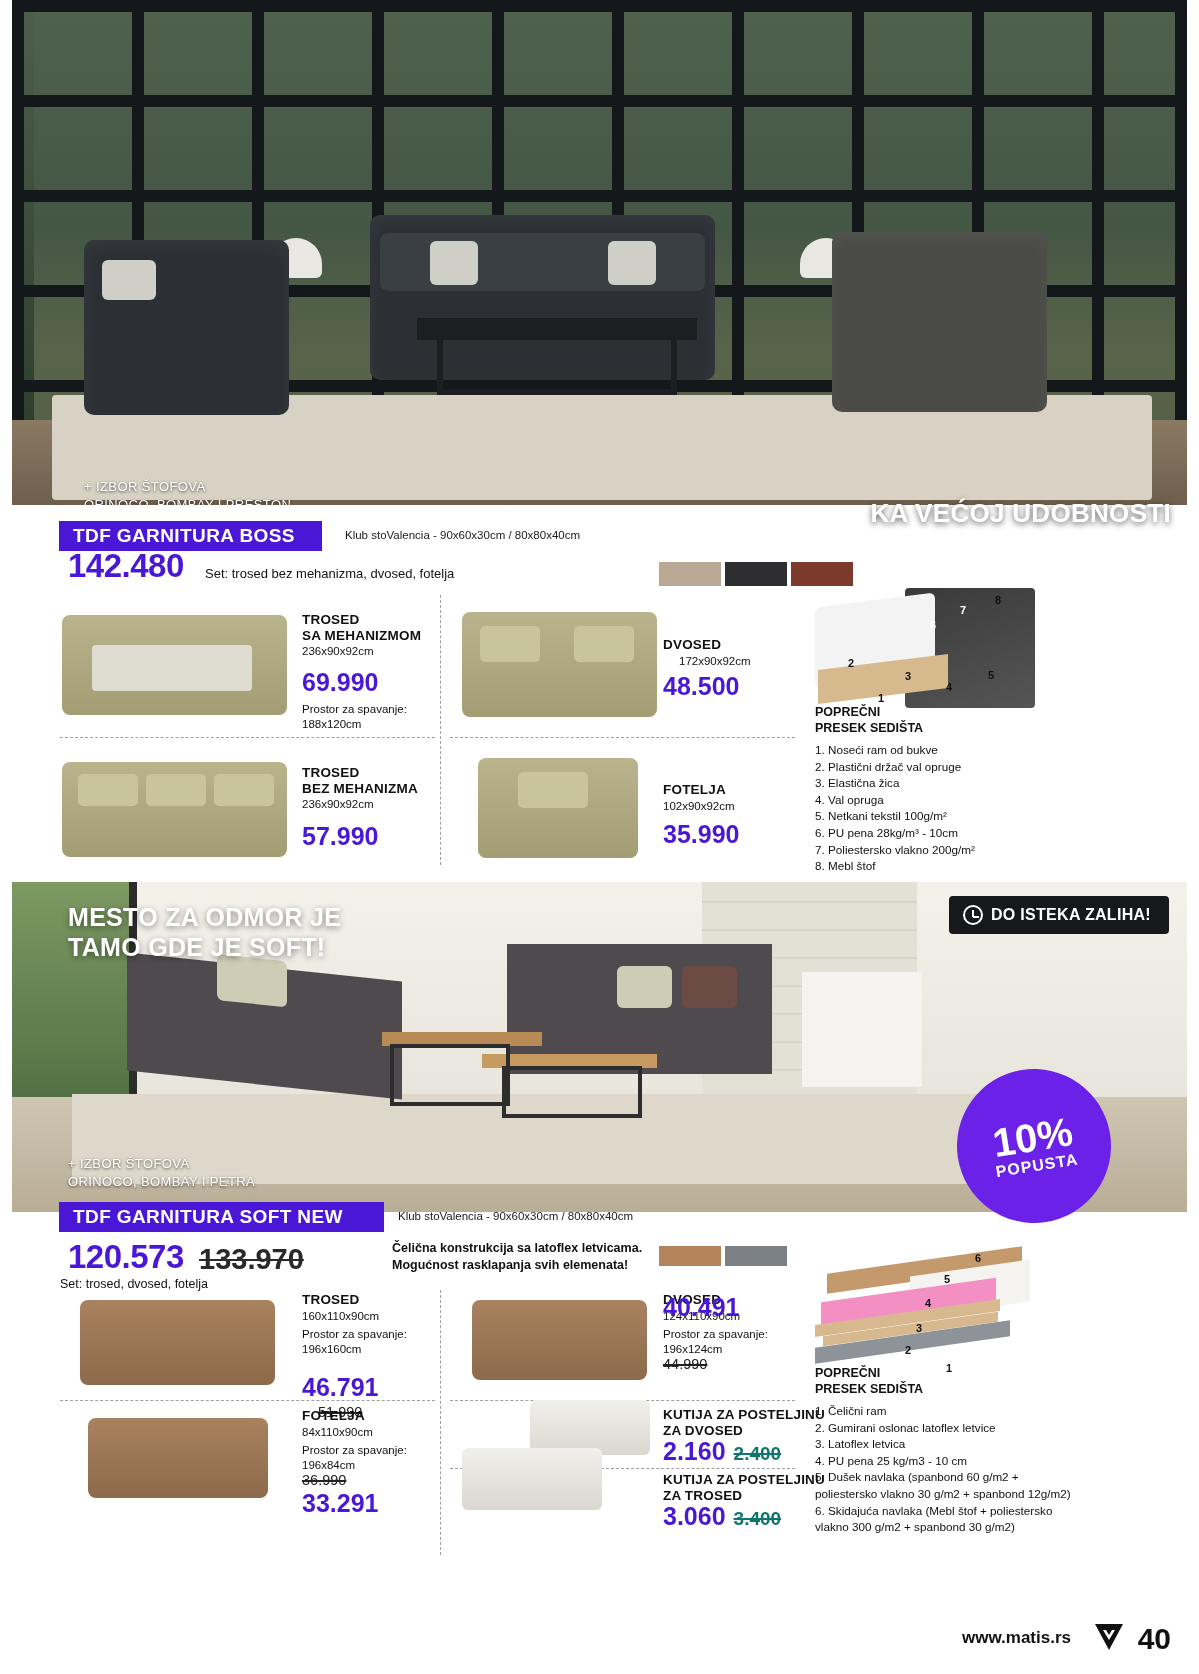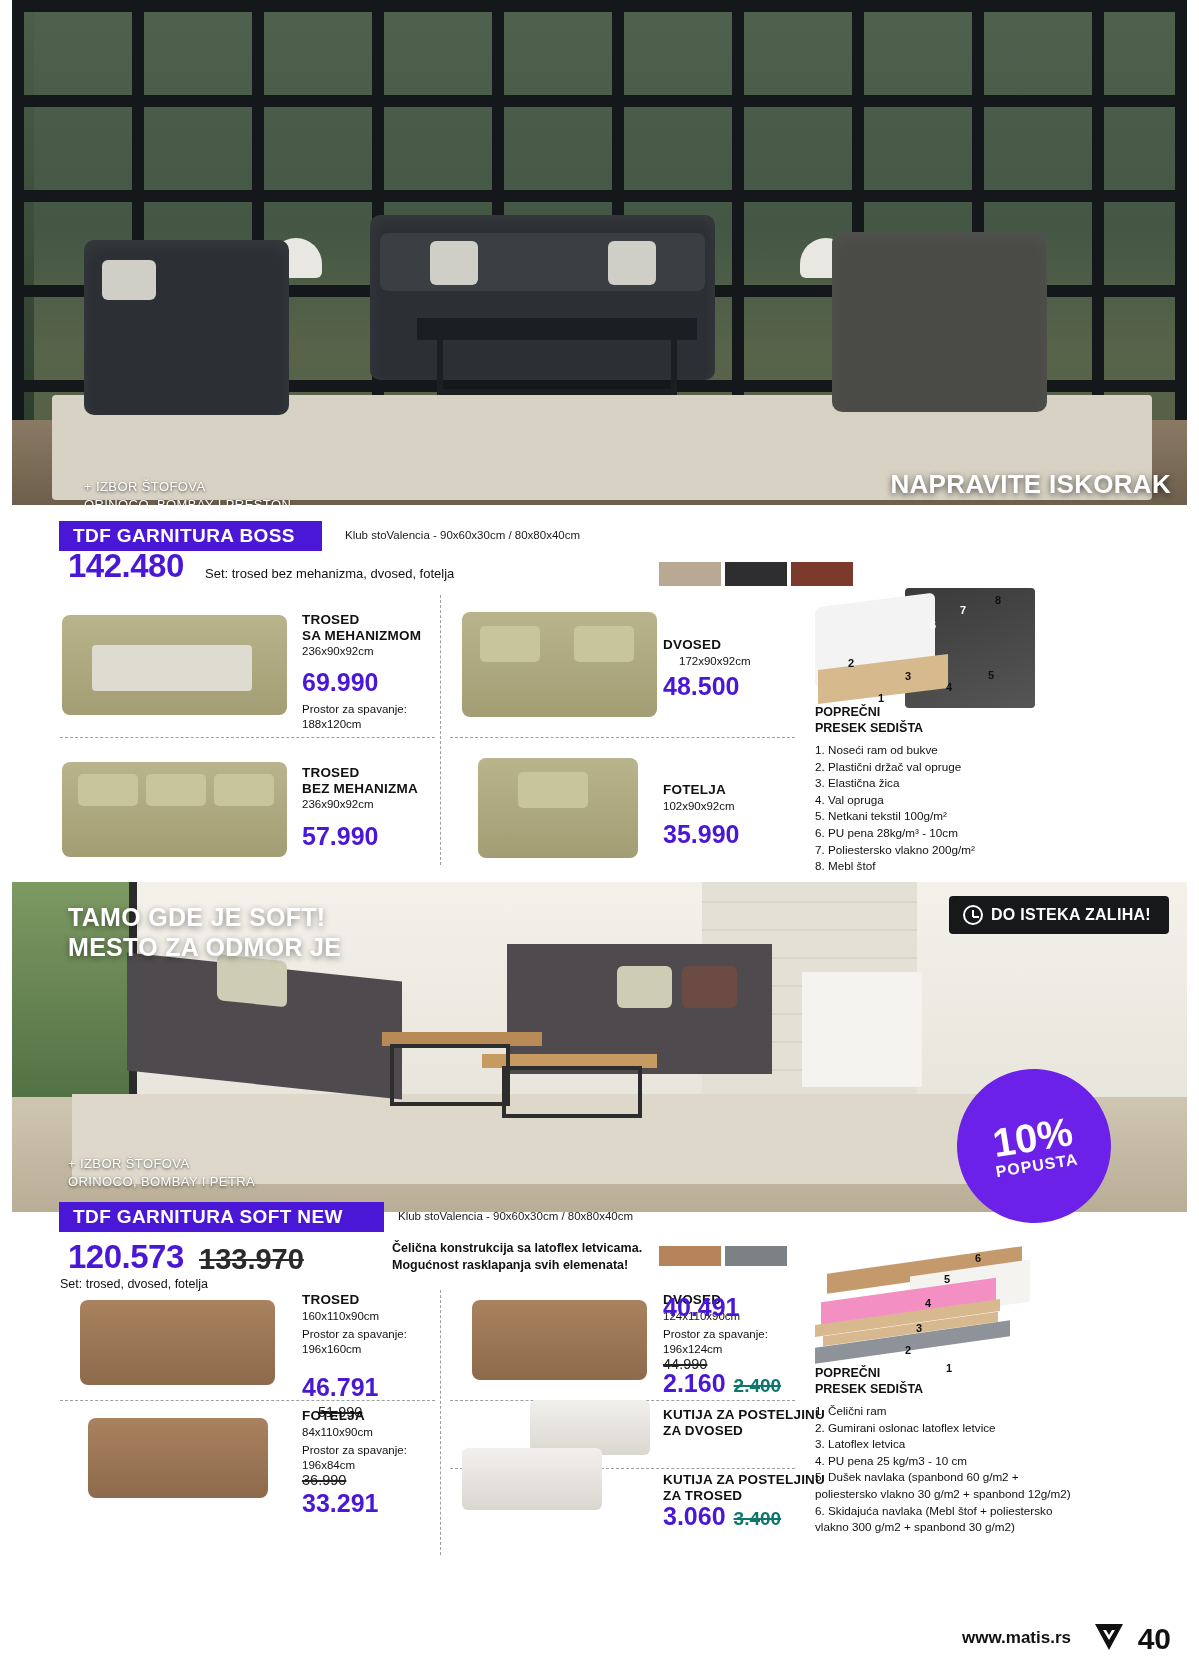--- a/index.html
+++ b/index.html
@@ -276,21 +276,22 @@
     <div class="table"></div>
     <div class="table2"></div>
 
     <div class="izbor">
       <span>+ IZBOR ŠTOFOVA</span><br>
       <span>ORINOCO, BOMBAY I PRESTON</span>
     </div>
   </div>
 
   <div class="napravite">
-    <span>NAPRAVITE ISKORAK</span><br>
+    <br>
+    <span>KA VEĆOJ UDOBNOSTI</span>
   </div>
 
   <div class="band band1">TDF GARNITURA BOSS</div>
   <div class="klub1">Klub stoValencia - 90x60x30cm / 80x80x40cm</div>
 
   <div class="price-big p1">142.480</div>
   <div class="setdesc1">Set: trosed bez mehanizma, dvosed, fotelja</div>
 
   <div class="swatches sw1">
     <span style="background:#b9a893"></span>
@@ -394,22 +395,22 @@
     <div class="h2-legs" style="left:378px; top:162px; width:120px; height:62px;"></div>
     <div class="h2-legs" style="left:490px; top:184px; width:140px; height:52px;"></div>
 
     <div class="izbor" style="left:56px; top:273px;">
       <span>+ IZBOR ŠTOFOVA</span><br>
       <span>ORINOCO, BOMBAY I PETRA</span>
     </div>
   </div>
 
   <div class="mesto">
+    <span>MESTO ZA ODMOR JE</span>
     <span>TAMO GDE JE SOFT!</span>
-    <span>MESTO ZA ODMOR JE</span>
   </div>
 
   <div class="do-isteka">
     <span class="clock"></span>
     <span>DO ISTEKA ZALIHA!</span>
   </div>
 
   <div class="badge10">
     <span class="n">10%</span>
     <span class="t">POPUSTA</span>
@@ -467,21 +468,21 @@
   <div class="old-small" style="left:302px; top:1472px;">36.990</div>
   <div class="prod-price" style="left:302px; top:1489px;">33.291</div>
 
   <div class="thumb sofa-white" style="left:530px; top:1400px; width:120px; height:55px;"></div>
   <div class="thumb sofa-white" style="left:462px; top:1448px; width:140px; height:62px;"></div>
 
   <div class="prod-title" style="left:663px; top:1407px;">
     <span>KUTIJA ZA POSTELJINU</span><br>
     <span>ZA DVOSED</span>
   </div>
-  <div style="position:absolute; left:663px; top:1369px; display:flex; align-items:baseline;">
+  <div style="position:absolute; left:663px; top:1437px; display:flex; align-items:baseline;">
     <span style="font-size:25px; font-weight:800; color:#4b17d6;">2.160</span>
     <span class="old-inline">2.400</span>
   </div>
 
   <div class="prod-title" style="left:663px; top:1472px;">
     <span>KUTIJA ZA POSTELJINU</span><br>
     <span>ZA TROSED</span>
   </div>
   <div style="position:absolute; left:663px; top:1502px; display:flex; align-items:baseline;">
     <span style="font-size:25px; font-weight:800; color:#4b17d6;">3.060</span>

